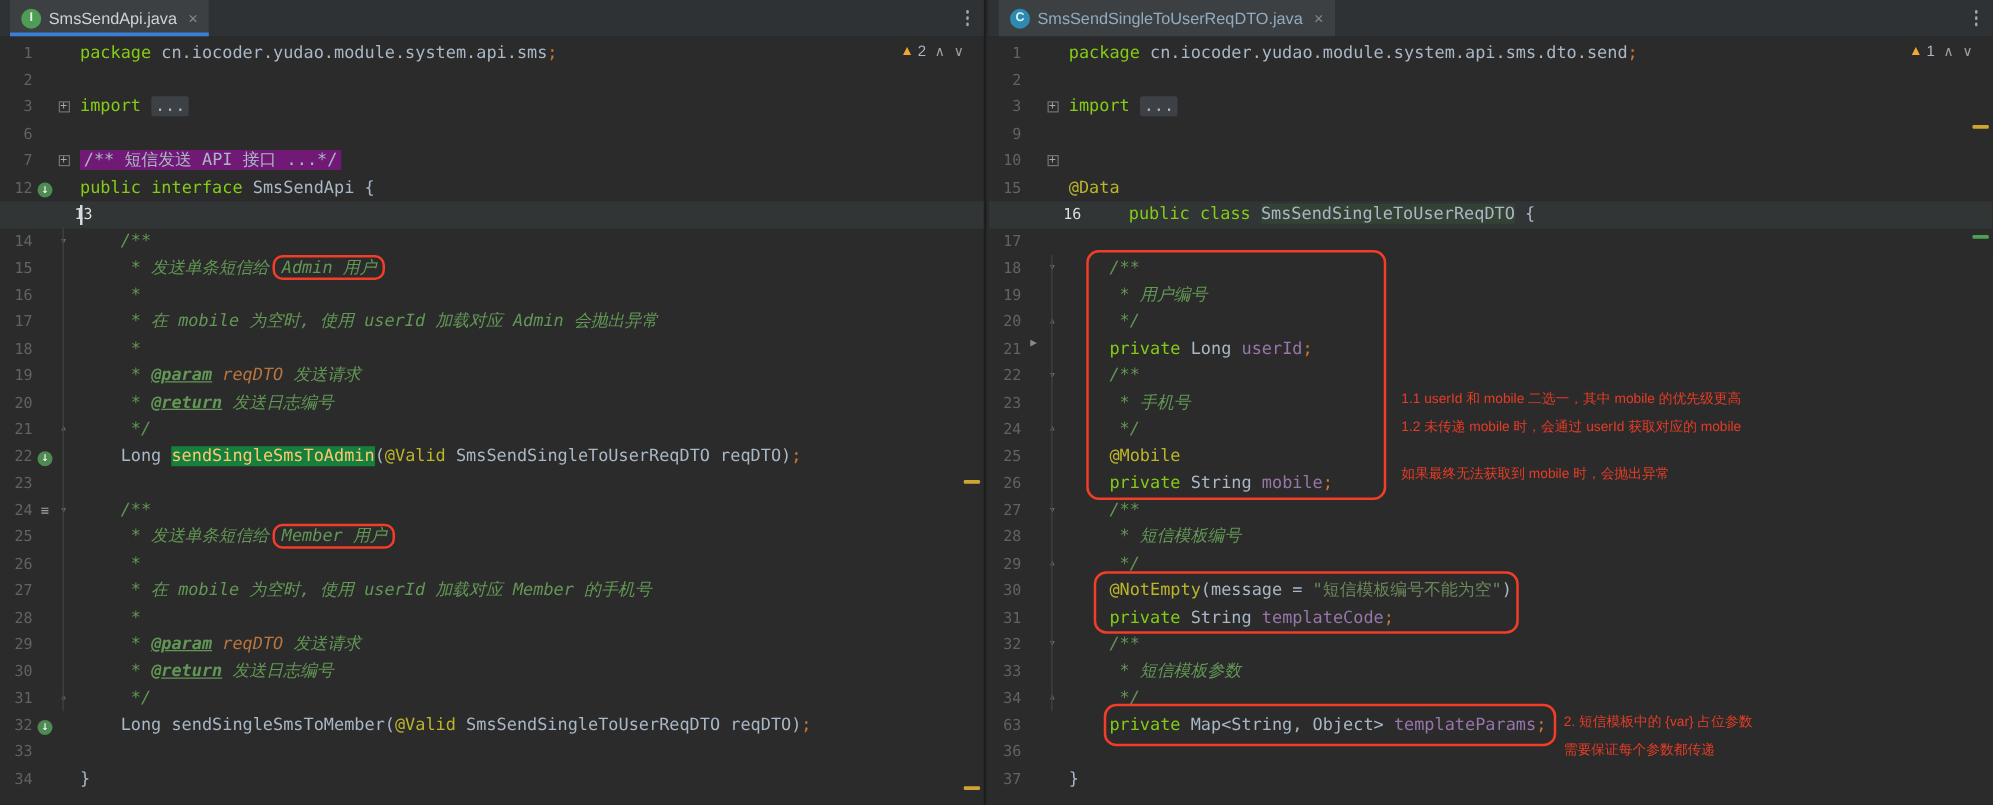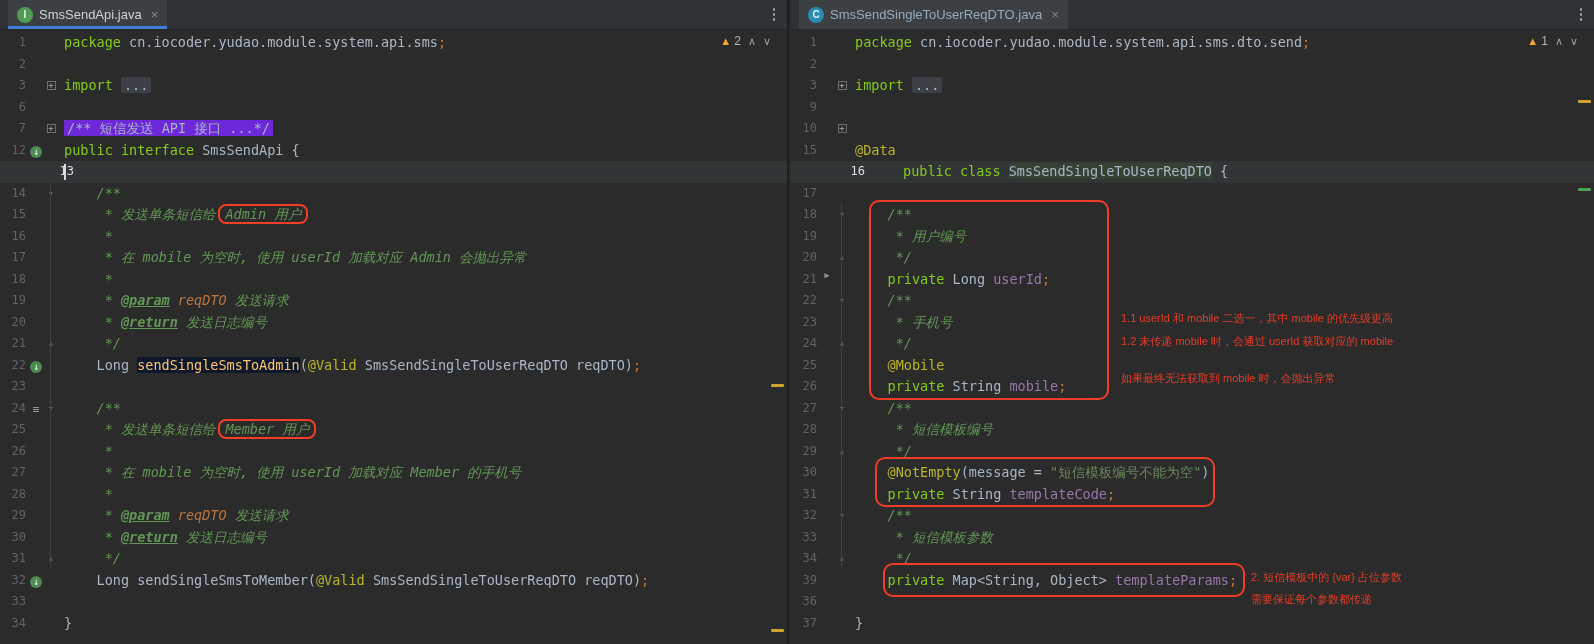--- a/index.html
+++ b/index.html
@@ -54,22 +54,22 @@
   .tk.kw  { color:#84cc16; }
   .tk.id  { color:#A9B7C6; }
   .tk.ann { color:#BBB529; }
   .tk.cm  { color:#629755; font-style:italic; }
   .tk.dt  { color:#629755; font-style:italic; font-weight:bold; text-decoration:underline;text-align:right; }
   .tk.dv  { color:#B8753F; font-style:italic; }
   .tk.str { color:#6A8759; }
   .tk.fld { color:#9876AA; }
   .tk.semi{ color:#CC7832; }
   .tk.fold{ background:#3D4145; color:#A9B7C6; border-radius:2px; padding:0 3px; }
-  .tk.foldline { background:#6d28d9; color:#A9B7C6; padding:0 3px; }
-  .tk.mhl { background:#0f172a; color:#FFC66D; }
+  .tk.foldline { background:#701a75; color:#A9B7C6; padding:0 3px; }
+  .tk.mhl { background:#15803d; color:#FFC66D; }
   .tk.chl { background:#344134;text-align:center; }
   .tk.rbx { border:2px solid #F23D28; border-radius:8px; padding:0 5px; margin-left:3px;
             color:#629755; font-style:italic; }
   .caret { position:absolute; left:64px; top:3px; width:2px; height:16px; background:#D7DAE0; }
 
   
   .vline { position:absolute; width:1px; background:#3F4446; left:50px; }
   .smark { position:absolute; height:3px; width:13px; border-radius:1px; }
   .inspect { position:absolute; top:4px; right:16px; display:flex; align-items:center; gap:7px;
              font-family:"Liberation Sans", sans-serif; }
@@ -439,21 +439,21 @@
           <span class="fo"></span>
           <span class="code"><span class="tk id">    </span><span class="tk cm"> * 短信模板参数</span></span>
         </div>
         <div class="row">
           <span class="ln">34</span>
           <span class="gi"></span>
           <span class="fo">▵</span>
           <span class="code"><span class="tk id">    </span><span class="tk cm"> */</span></span>
         </div>
         <div class="row">
-          <span class="ln">39</span>
+          <span class="ln">63</span>
           <span class="gi"></span>
           <span class="fo"></span>
           <span class="code"><span class="tk id">    </span><span class="tk kw">private</span><span class="tk id"> Map&lt;String, Object&gt; </span><span class="tk fld">templateParams</span><span class="tk semi">;</span></span>
         </div>
         <div class="row">
           <span class="ln">36</span>
           <span class="gi"></span>
           <span class="fo"></span>
           <span class="code"></span>
         </div>

